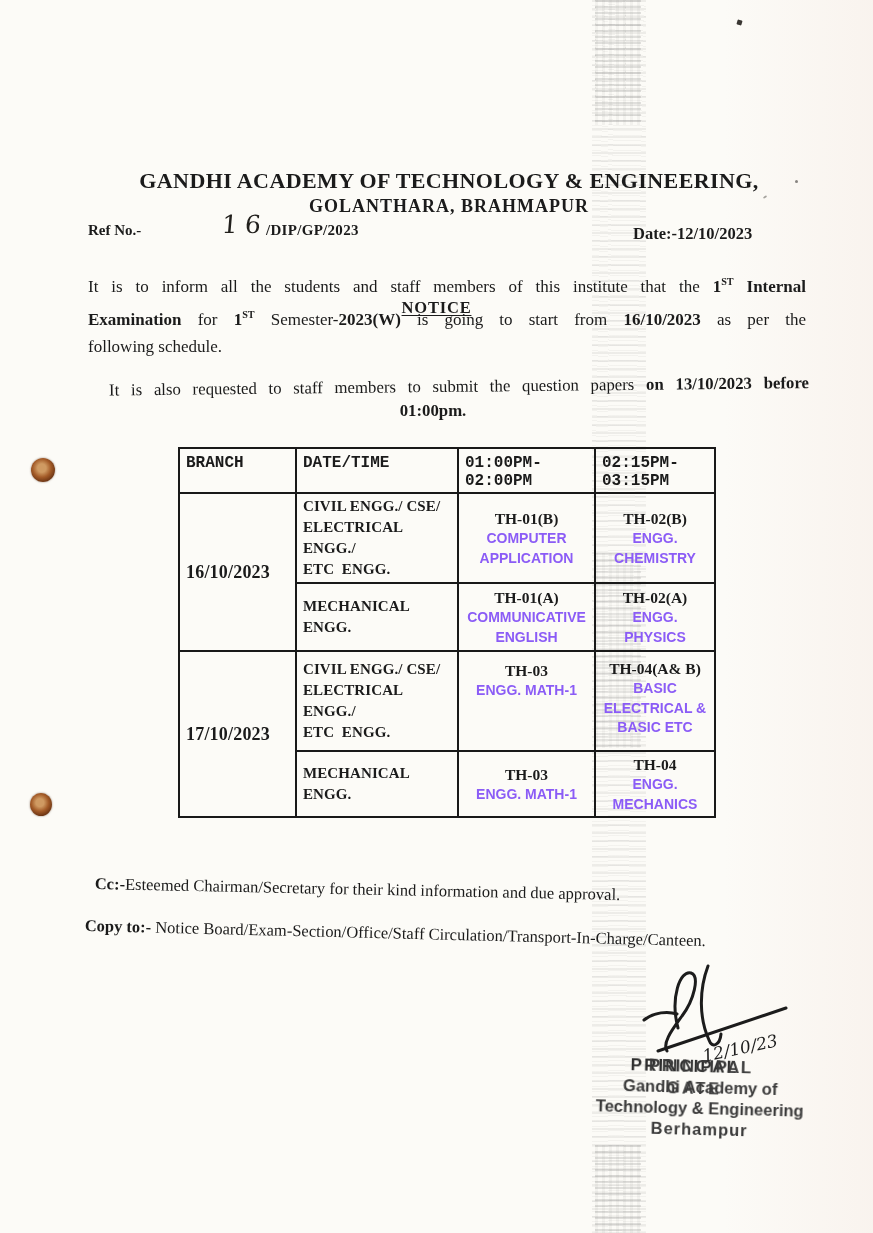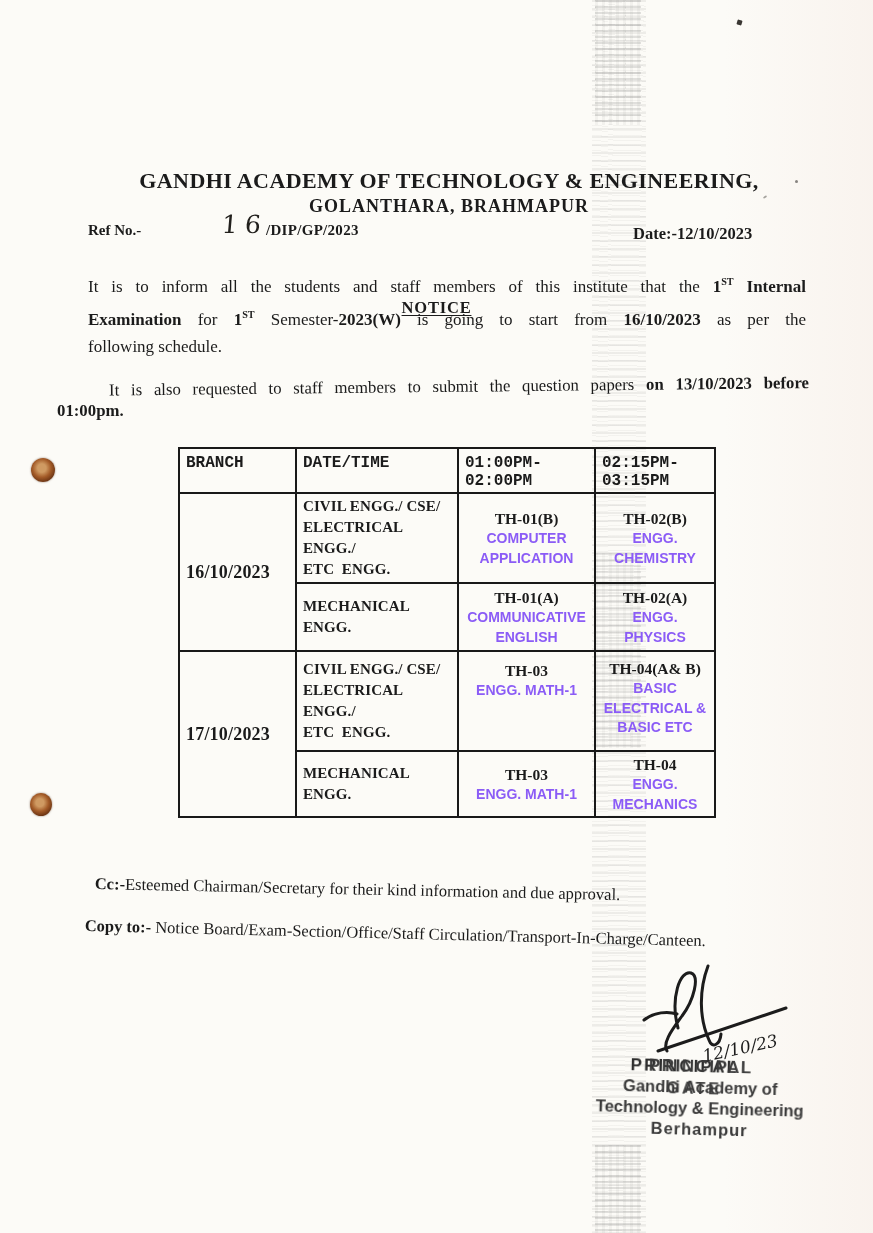--- a/index.html
+++ b/index.html
@@ -39,21 +39,21 @@
   .ref-suffix{position:absolute;left:266px;top:222px;font-weight:700;font-size:15px;letter-spacing:.3px;}
   .doc-date{position:absolute;left:633px;top:224px;font-weight:700;font-size:16.5px;}
   
   .notice-heading{position:absolute;top:262px;left:0;right:0;text-align:center;font-weight:700;
     font-size:16.5px;letter-spacing:.8px;text-decoration:underline;text-underline-offset:2px;margin-top:36px;}
   .para1{position:absolute;left:88px;top:268px;width:718px;font-size:17px;line-height:28px;}
   .jl{text-align:justify;text-align-last:justify;}
   .para2{position:absolute;left:57px;top:381px;width:752px;font-size:16.8px;line-height:20px;}
   .para2-l1{text-indent:52px;transform:rotate(-0.6deg);transform-origin:left center;
     text-align:justify;text-align-last:justify;}
-  .para2-l2{font-weight:700;}
+  .para2-l2{font-weight:700;text-align:center;}
   .sb{font-weight:700;}
   .ss{font-size:.6em;vertical-align:super;letter-spacing:0;}
   
   .sched{position:absolute;left:178px;top:447px;border-collapse:collapse;table-layout:fixed;}
   .sched td,.sched th{border:2.2px solid #191919;padding:2px 6px;vertical-align:middle;overflow:hidden;}
   .sched th{font-size:16px;font-weight:700;text-align:left;vertical-align:top;padding-top:5px;}
   .tr-h{height:45px;font-family:Liberation Mono, monospace;} .tr-1a{height:78px;} .tr-1b{height:68px;} .tr-2a{height:100px;} .tr-2b{height:62px;}
   .date-cell{font-weight:700;font-size:18px;padding-left:3px;letter-spacing:.2px;}
   .branch-cell{font-weight:700;font-size:15px;line-height:21px;padding-left:8px;letter-spacing:.1px;}
   .slot-cell{text-align:center;}

